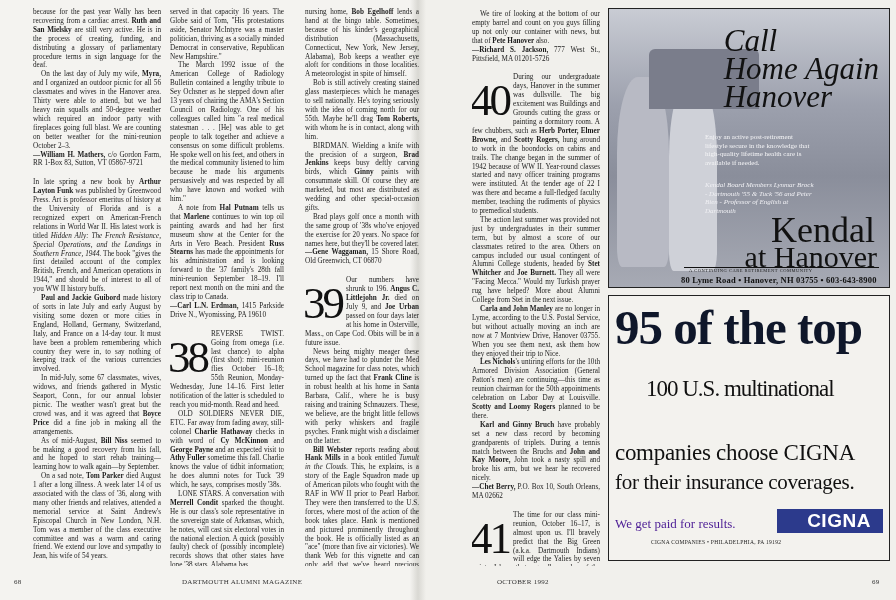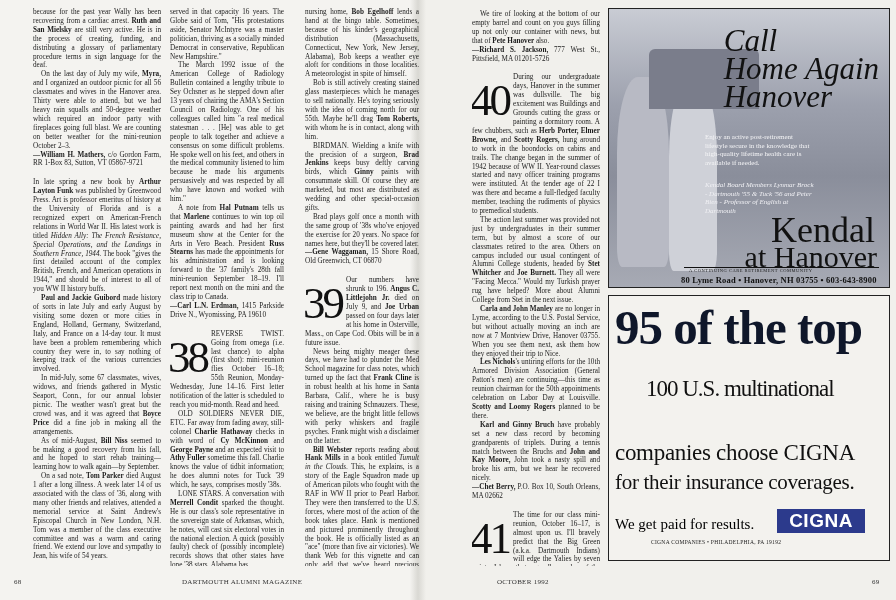--- a/index.html
+++ b/index.html
@@ -25,22 +25,22 @@
   .k-logo2{position:absolute;right:12px;top:233px;font-size:30px;line-height:30px;color:#111;}
   .k-rule{position:absolute;left:75px;right:10px;top:258px;border-top:1px solid #111;}
   .k-tag{position:absolute;left:80px;top:259px;font-size:4.5px;letter-spacing:.5px;color:#222;}
   .k-addr{position:absolute;left:26px;top:266px;font-size:8.5px;font-weight:bold;color:#111;letter-spacing:.2px;padding-left:46px;}
   
   .cigna{position:absolute;left:608px;top:295px;width:280px;height:264px;border:1.5px solid #222;background:#f3f2ee;overflow:hidden;}
   .c-l1{position:absolute;left:6px;top:6px;font-size:49px;line-height:52px;font-weight:bold;letter-spacing:-1px;color:#0f172a;}
   .c-l2{position:absolute;left:6px;top:80px;font-size:23px;line-height:26px;font-weight:normal;letter-spacing:-1px;color:#111;margin-left:31px;}
   .c-l3{position:absolute;left:6px;top:129px;font-size:23px;line-height:24px;color:#111;letter-spacing:-.3px;margin-top:16px;}
   .c-l4{position:absolute;left:6px;top:175px;font-size:21px;line-height:22px;color:#111;letter-spacing:-.3px;}
-  .c-tag{position:absolute;left:6px;top:220px;font-size:15px;line-height:16px;color:#000000;}
-  .c-logo{position:absolute;left:168px;top:213px;width:88px;height:24px;background:#2c3a8c;color:#fff;font-family:"Liberation Sans","DejaVu Sans",sans-serif;font-weight:bold;font-size:19px;line-height:24px;text-align:center;letter-spacing:.5px;}
+  .c-tag{position:absolute;left:6px;top:220px;font-size:13px;line-height:16px;color:#4c1d95;}
+  .c-logo{position:absolute;left:168px;top:213px;width:88px;height:24px;background:#2c3a8c;color:#fff;font-family:"Liberation Sans","DejaVu Sans",sans-serif;font-weight:bold;font-size:19px;line-height:24px;text-align:center;letter-spacing:.5px;padding-left:18px;}
   .c-addr{position:absolute;left:42px;top:243px;font-size:5.5px;color:#222;letter-spacing:.3px;}
 </style>
 </head>
 <body>
 
 <div class="page-left"></div>
 <div class="page-right"></div>
 <div class="gutter"></div>
 
 <div class="col" style="left:33px;top:8px;width:128px;height:558px;">

